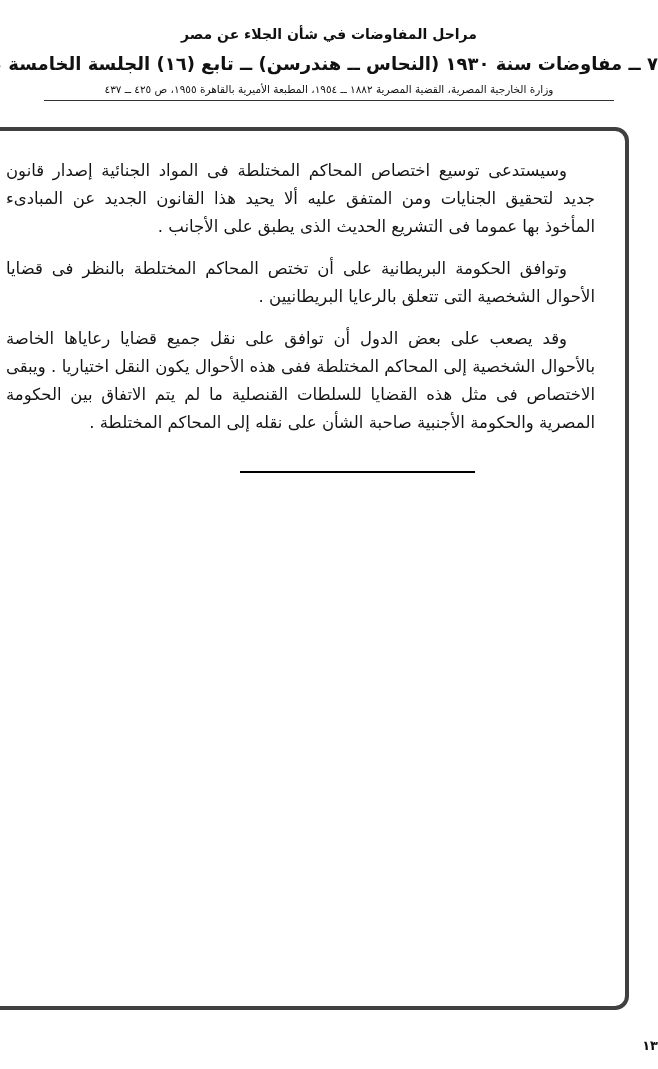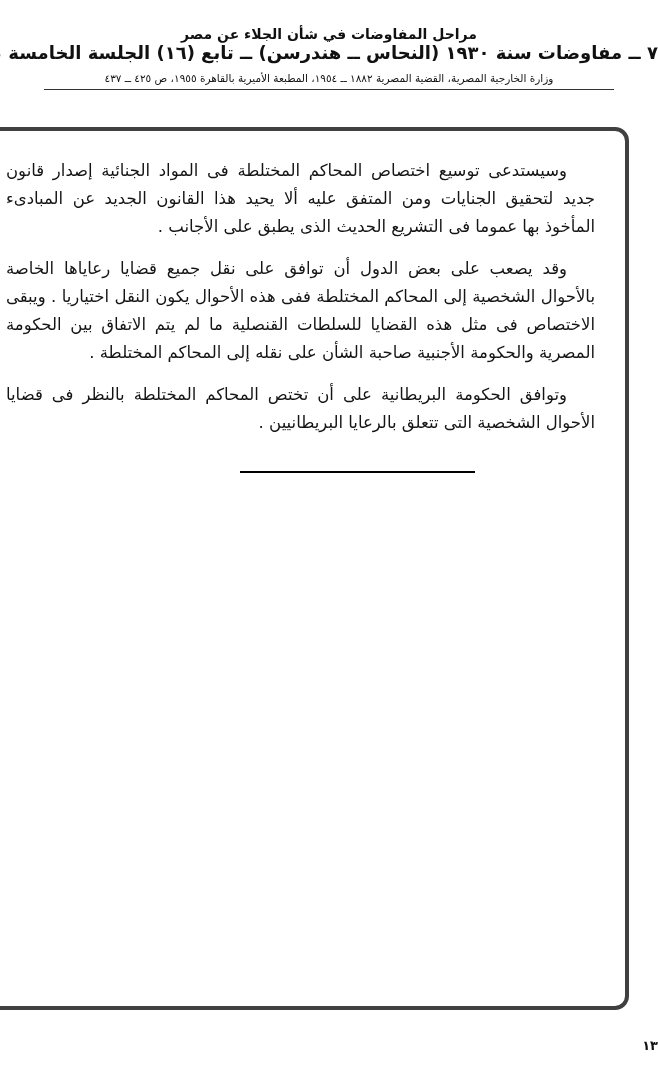--- a/index.html
+++ b/index.html
@@ -19,20 +19,21 @@
     direction: rtl;
   }
   .header {
     text-align: center;
     padding-top: 26px;
   }
   .doc-title {
     font-size: 14px;
     font-weight: bold;
     letter-spacing: 0.3px;
+    margin-bottom: 11px;
   }
   .doc-subtitle {
     font-size: 18px;
     font-weight: bold;
     margin-bottom: 9px;
     white-space: nowrap;
   }
   .doc-source {
     font-size: 10.5px;
     font-weight: normal;
@@ -86,20 +87,20 @@
 
   <div class="header">
     <div class="doc-title">مراحل المفاوضات في شأن الجلاء عن مصر</div>
     <div class="doc-subtitle">٧ ــ مفاوضات سنة ١٩٣٠ (النحاس ــ هندرسن) ــ تابع (١٦) الجلسة الخامسة عشرة في ١٧ أبريل ١٩٣٠</div>
     <div class="doc-source">وزارة الخارجية المصرية، القضية المصرية ١٨٨٢ ــ ١٩٥٤، المطبعة الأميرية بالقاهرة ١٩٥٥، ص ٤٢٥ ــ ٤٣٧</div>
     <div class="header-rule"></div>
   </div>
 
   <div class="green-box">
     <p class="para">وسيستدعى توسيع اختصاص المحاكم المختلطة فى المواد الجنائية إصدار قانون جديد لتحقيق الجنايات ومن المتفق عليه ألا يحيد هذا القانون الجديد عن المبادىء المأخوذ بها عموما فى التشريع الحديث الذى يطبق على الأجانب .</p>
+    <p class="para">وتوافق الحكومة البريطانية على أن تختص المحاكم المختلطة بالنظر فى قضايا الأحوال الشخصية التى تتعلق بالرعايا البريطانيين .</p>
     <p class="para">وقد يصعب على بعض الدول أن توافق على نقل جميع قضايا رعاياها الخاصة بالأحوال الشخصية إلى المحاكم المختلطة ففى هذه الأحوال يكون النقل اختياريا .  ويبقى الاختصاص فى مثل هذه القضايا للسلطات القنصلية ما لم يتم الاتفاق بين الحكومة المصرية والحكومة الأجنبية صاحبة الشأن على نقله إلى المحاكم المختلطة .</p>
-    <p class="para">وتوافق الحكومة البريطانية على أن تختص المحاكم المختلطة بالنظر فى قضايا الأحوال الشخصية التى تتعلق بالرعايا البريطانيين .</p>
     <div class="section-divider"></div>
   </div>
 
   <div class="page-number">١٣</div>
 
 </div>
 
 </body></html>

